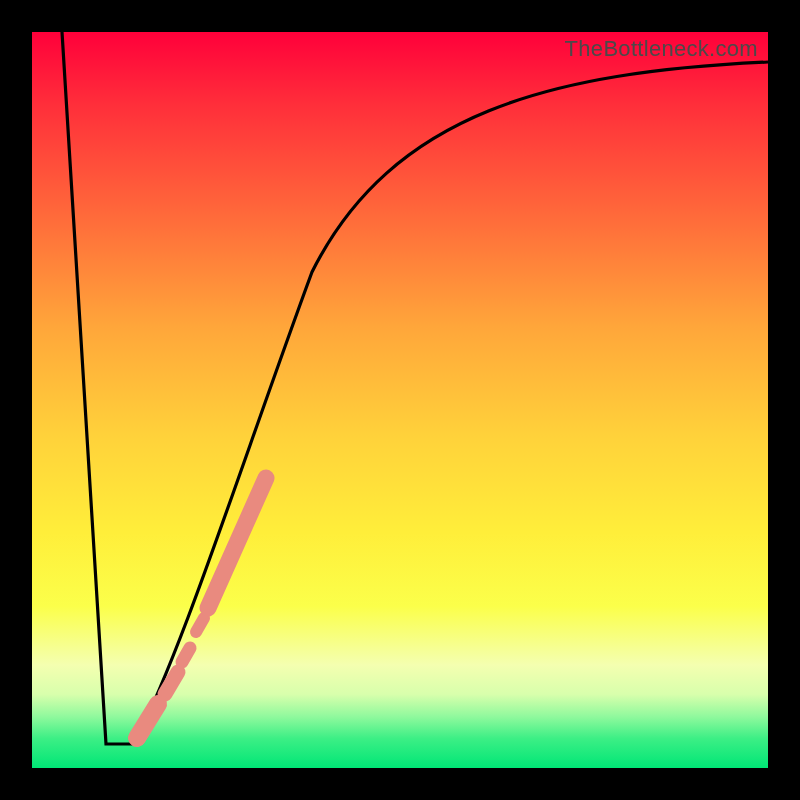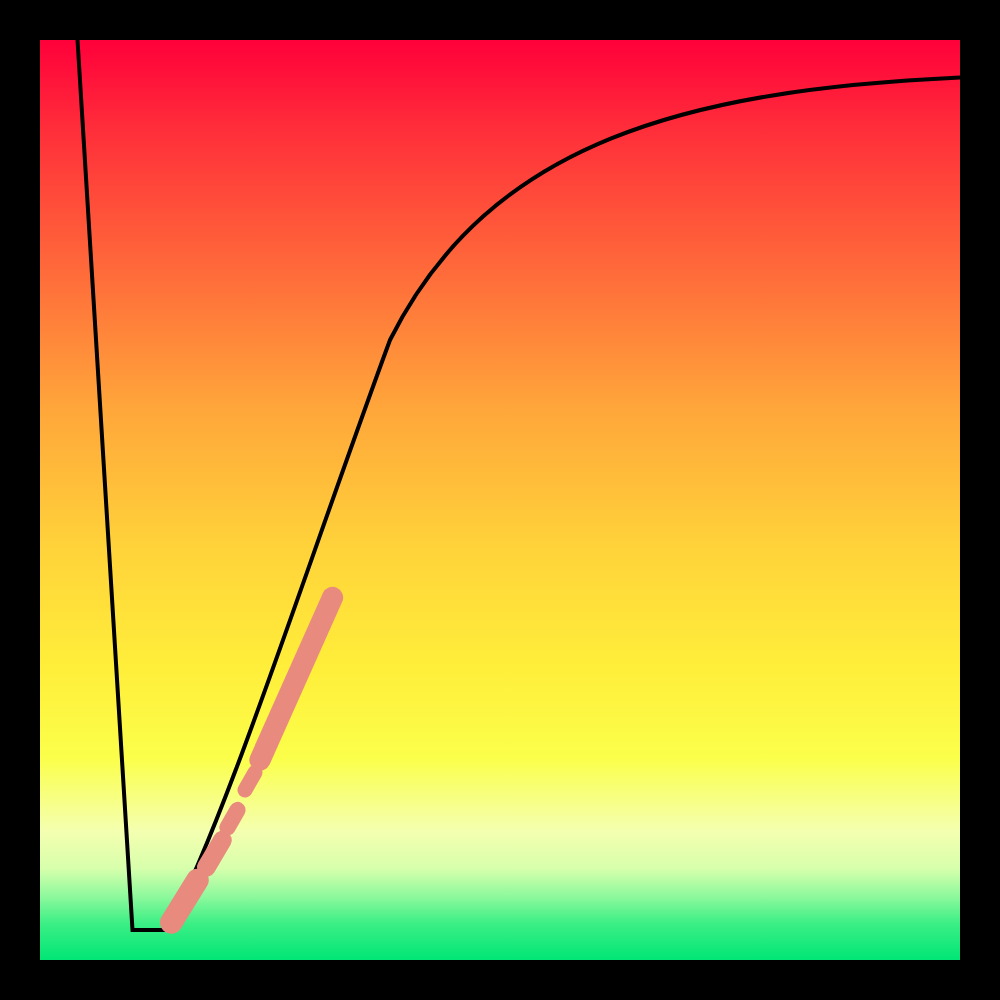--- a/index.html
+++ b/index.html
@@ -62,20 +62,21 @@
     height: 736px;
   }
 </style>
 </head>
 <body>
 
 <div class="frame">
   <div class="plot">
     <div class="gradient"></div>
 
+    <div class="watermark">TheBottleneck.com</div>
 
     <svg class="curves" viewBox="0 0 736 736" preserveAspectRatio="none">
       <g>
         <path id="black-left" fill="none" stroke="#000" stroke-width="3.2" d="M 30 0 L 74 712 L 102 712"></path>
         <path id="black-right" fill="none" stroke="#000" stroke-width="3.2" d="M 102 712 C 150 620, 210 430, 280 240 C 360 80, 520 40, 736 30"></path>
       </g>
       <g id="salmon-group" stroke-linecap="round">
           <line x1="105" y1="706" x2="126" y2="672" stroke="#e98a7f" stroke-width="18"></line>
           <line x1="133" y1="662" x2="146" y2="640" stroke="#e98a7f" stroke-width="15"></line>
           <line x1="150" y1="630" x2="158" y2="616" stroke="#e98a7f" stroke-width="13"></line>

